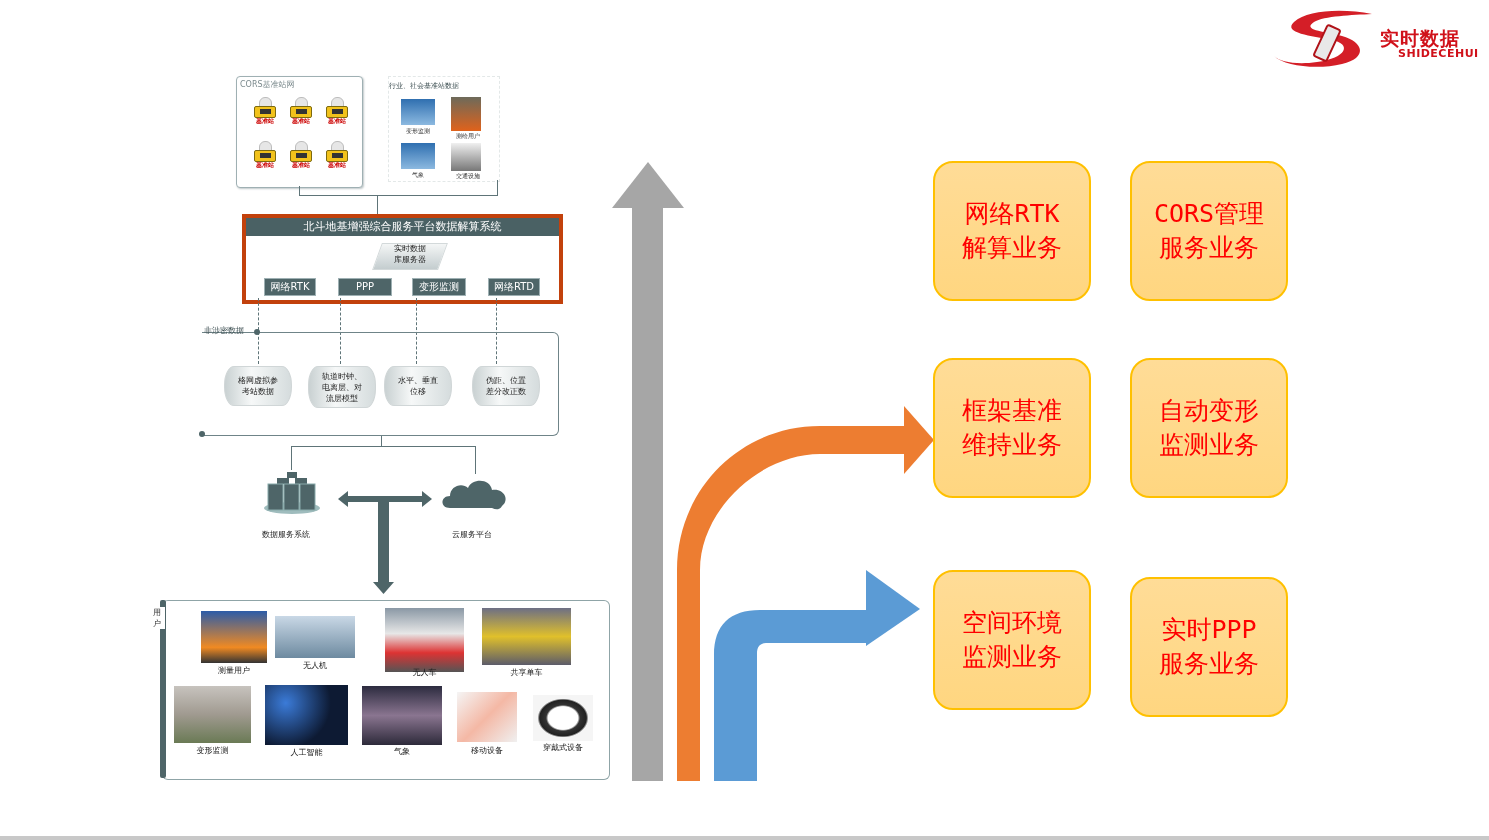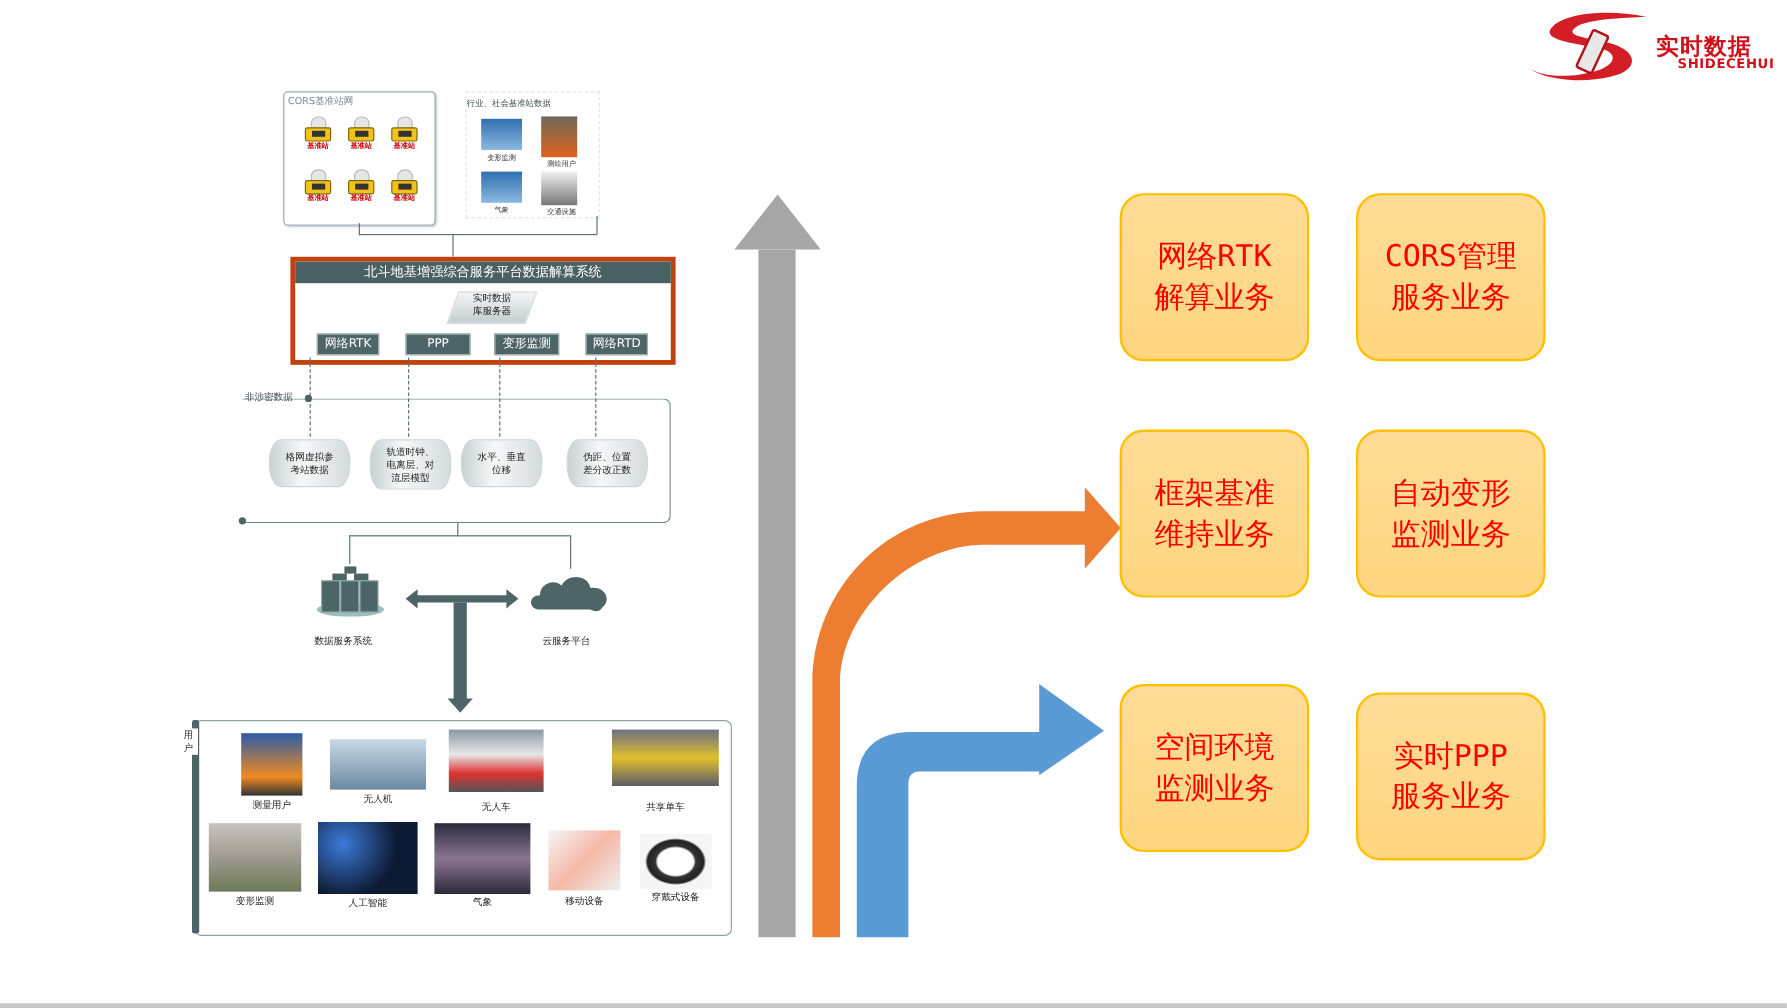--- a/index.html
+++ b/index.html
@@ -188,30 +188,30 @@
 <svg class="abs" style="left:338px;top:488px" width="94" height="106" viewBox="0 0 94 106">
   <polygon points="0,11 10,3 10,8 84,8 84,3 94,11 84,19 84,14 10,14 10,19" fill="#4e6568"></polygon>
   <rect x="40" y="14" width="11" height="82" fill="#4e6568"></rect>
   <polygon points="35,94 56,94 45.5,106" fill="#4e6568"></polygon>
 </svg>
 
 <div class="abs users"></div>
 <div class="abs users-bar"></div>
 <div class="abs users-label">用户</div>
 
-<div class="photo" style="left:201px;top:611px;width:51px;height:52px;background:linear-gradient(#2c5ca8,#f08a22 70%,#333)">
+<div class="photo" style="left:201px;top:611px;width:66px;height:52px;background:linear-gradient(#2c5ca8,#f08a22 70%,#333)">
     <div class="cap" style="top:54px">测量用户</div>
   </div>
 <div class="photo" style="left:275px;top:616px;width:80px;height:42px;background:linear-gradient(#c9d8e6,#6d8aa0)">
     <div class="cap" style="top:44px">无人机</div>
   </div>
-<div class="photo" style="left:374px;top:608px;width:79px;height:52px;background:linear-gradient(#8a98a5,#e7e7e7 40%,#d33 70%,#555)">
+<div class="photo" style="left:385px;top:608px;width:79px;height:64px;background:linear-gradient(#8a98a5,#e7e7e7 40%,#d33 70%,#555)">
     <div class="cap" style="top:59px">无人车</div>
   </div>
-<div class="photo" style="left:510px;top:608px;width:89px;height:47px;background:linear-gradient(#6d6f85,#e0c02b 50%,#5c5c6a)">
+<div class="photo" style="left:482px;top:608px;width:89px;height:57px;background:linear-gradient(#6d6f85,#e0c02b 50%,#5c5c6a)">
     <div class="cap" style="top:59px">共享单车</div>
   </div>
 <div class="photo" style="left:174px;top:686px;width:77px;height:57px;background:linear-gradient(#c7c3be,#a09a90 50%,#6a7a55)">
     <div class="cap" style="top:59px">变形监测</div>
   </div>
 <div class="photo" style="left:265px;top:685px;width:83px;height:60px;background:radial-gradient(circle at 25% 30%,#3b7bd8,#0d1a33 60%)">
     <div class="cap" style="top:62px">人工智能</div>
   </div>
 <div class="photo" style="left:362px;top:686px;width:80px;height:59px;background:linear-gradient(#2c2b3f,#8a7590 50%,#2d2a3a)">
     <div class="cap" style="top:60px">气象</div>

